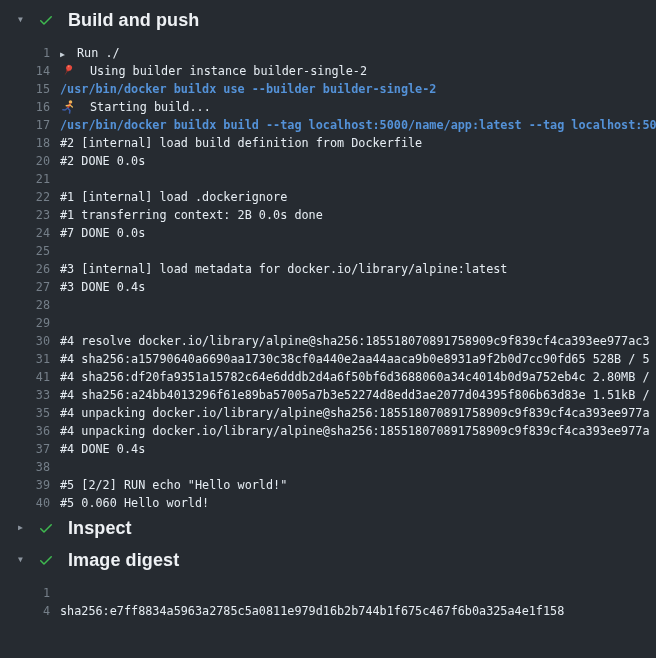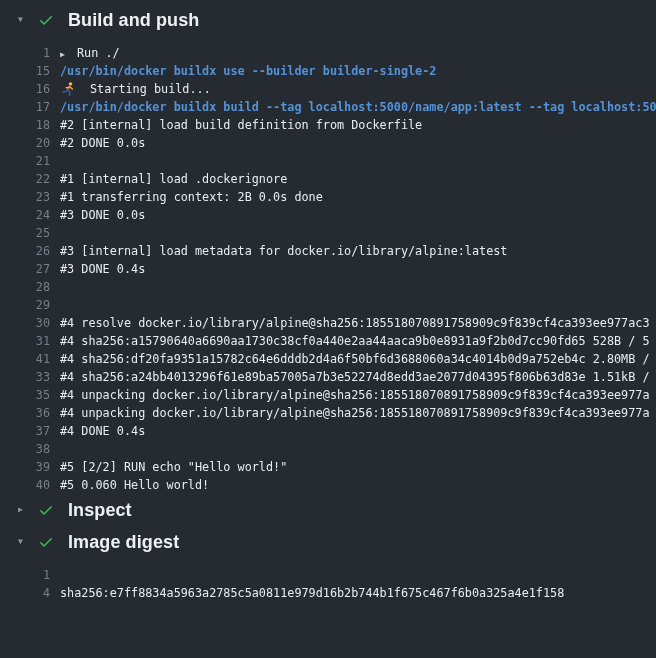--- a/index.html
+++ b/index.html
@@ -55,34 +55,42 @@
         <span class="chevron">▼</span>
         <span class="check">
           <svg width="16" height="16" viewBox="0 0 16 16" fill="#3fb950">
             <path d="M13.78 4.22a.75.75 0 0 1 0 1.06l-7.25 7.25a.75.75 0 0 1-1.06 0L2.22 9.28a.75.75 0 1 1 1.06-1.06L6 10.94l6.72-6.72a.75.75 0 0 1 1.06 0Z"></path>
           </svg>
         </span>
         <span class="section-title">Build and push</span>
       </div>
       <div class="section-body">
         <div class="log-line"><span class="line-num">1</span><span class="line-content"><span class="play-icon">▶</span><span>Run ./</span></span></div>
+        <div class="log-line"><span class="line-num">14</span><span class="line-content"><span class="emoji-icon"><svg viewBox="0 0 16 16">
+                <g transform="rotate(30 8 8)">
+                  <path d="M7.55 8 L8.45 8 L8 14.6 Z" fill="#a93226"></path>
+                  <rect x="6.6" y="7" width="2.8" height="1.6" rx="0.4" fill="#c0392b"></rect>
+                  <circle cx="8" cy="4.6" r="3.1" fill="#e5493d"></circle>
+                  <circle cx="6.9" cy="3.6" r="0.9" fill="#f78166"></circle>
+                </g>
+              </svg></span><span>Using builder instance builder-single-2</span></span></div>
         <div class="log-line"><span class="line-num">15</span><span class="line-content command"><span>/usr/bin/docker buildx use --builder builder-single-2</span></span></div>
         <div class="log-line"><span class="line-num">16</span><span class="line-content"><span class="emoji-icon"><svg viewBox="0 0 16 16">
                 <circle cx="11.2" cy="3.2" r="1.9" fill="#edb458"></circle>
                 <path d="M10.6 5.4 L8.2 9.6" stroke="#d9452c" stroke-width="2.2" fill="none" stroke-linecap="round"></path>
                 <path d="M10.4 6.2 L13.2 8.6 M10 6.6 L6.6 7.2" stroke="#edb458" stroke-width="1.4" fill="none" stroke-linecap="round"></path>
                 <path d="M8.2 9.6 L10.6 12.2 L10.2 15 M8.2 9.6 L5.4 11.8 L3 11.4" stroke="#3b5ba5" stroke-width="1.6" fill="none" stroke-linecap="round"></path>
               </svg></span><span>Starting build...</span></span></div>
         <div class="log-line"><span class="line-num">17</span><span class="line-content command"><span>/usr/bin/docker buildx build --tag localhost:5000/name/app:latest --tag localhost:50</span></span></div>
         <div class="log-line"><span class="line-num">18</span><span class="line-content"><span>#2 [internal] load build definition from Dockerfile</span></span></div>
         <div class="log-line"><span class="line-num">20</span><span class="line-content"><span>#2 DONE 0.0s</span></span></div>
         <div class="log-line"><span class="line-num">21</span><span class="line-content"><span></span></span></div>
         <div class="log-line"><span class="line-num">22</span><span class="line-content"><span>#1 [internal] load .dockerignore</span></span></div>
         <div class="log-line"><span class="line-num">23</span><span class="line-content"><span>#1 transferring context: 2B 0.0s done</span></span></div>
-        <div class="log-line"><span class="line-num">24</span><span class="line-content"><span>#3 DONE 0.0s</span></span></div>
+        <div class="log-line"><span class="line-num">24</span><span class="line-content"><span>#7 DONE 0.0s</span></span></div>
         <div class="log-line"><span class="line-num">25</span><span class="line-content"><span></span></span></div>
         <div class="log-line"><span class="line-num">26</span><span class="line-content"><span>#3 [internal] load metadata for docker.io/library/alpine:latest</span></span></div>
         <div class="log-line"><span class="line-num">27</span><span class="line-content"><span>#3 DONE 0.4s</span></span></div>
         <div class="log-line"><span class="line-num">28</span><span class="line-content"><span></span></span></div>
         <div class="log-line"><span class="line-num">29</span></div>
         <div class="log-line"><span class="line-num">30</span><span class="line-content"><span>#4 resolve docker.io/library/alpine@sha256:185518070891758909c9f839cf4ca393ee977ac3</span></span></div>
         <div class="log-line"><span class="line-num">31</span><span class="line-content"><span>#4 sha256:a15790640a6690aa1730c38cf0a440e2aa44aaca9b0e8931a9f2b0d7cc90fd65 528B / 5</span></span></div>
         <div class="log-line"><span class="line-num">41</span><span class="line-content"><span>#4 sha256:df20fa9351a15782c64e6dddb2d4a6f50bf6d3688060a34c4014b0d9a752eb4c 2.80MB /</span></span></div>
         <div class="log-line"><span class="line-num">33</span><span class="line-content"><span>#4 sha256:a24bb4013296f61e89ba57005a7b3e52274d8edd3ae2077d04395f806b63d83e 1.51kB /</span></span></div>
         <div class="log-line"><span class="line-num">35</span><span class="line-content"><span>#4 unpacking docker.io/library/alpine@sha256:185518070891758909c9f839cf4ca393ee977a</span></span></div>

